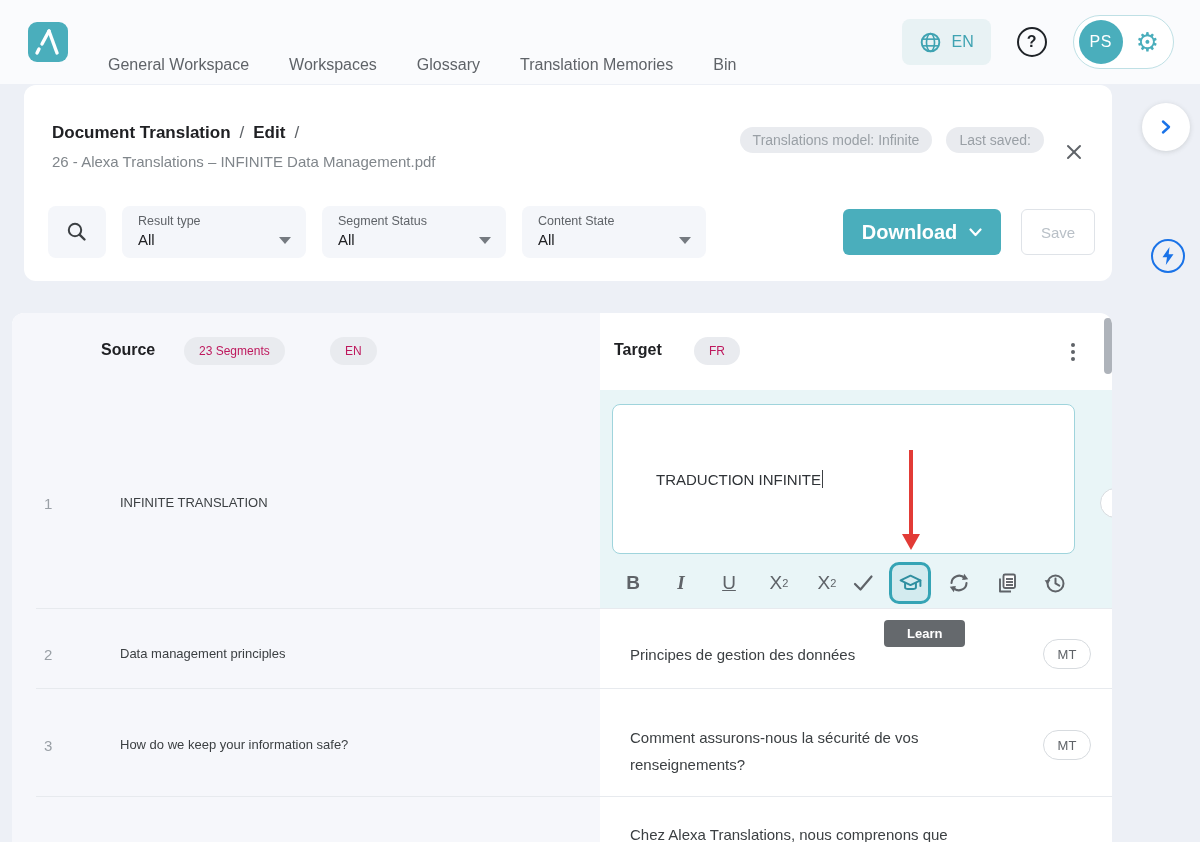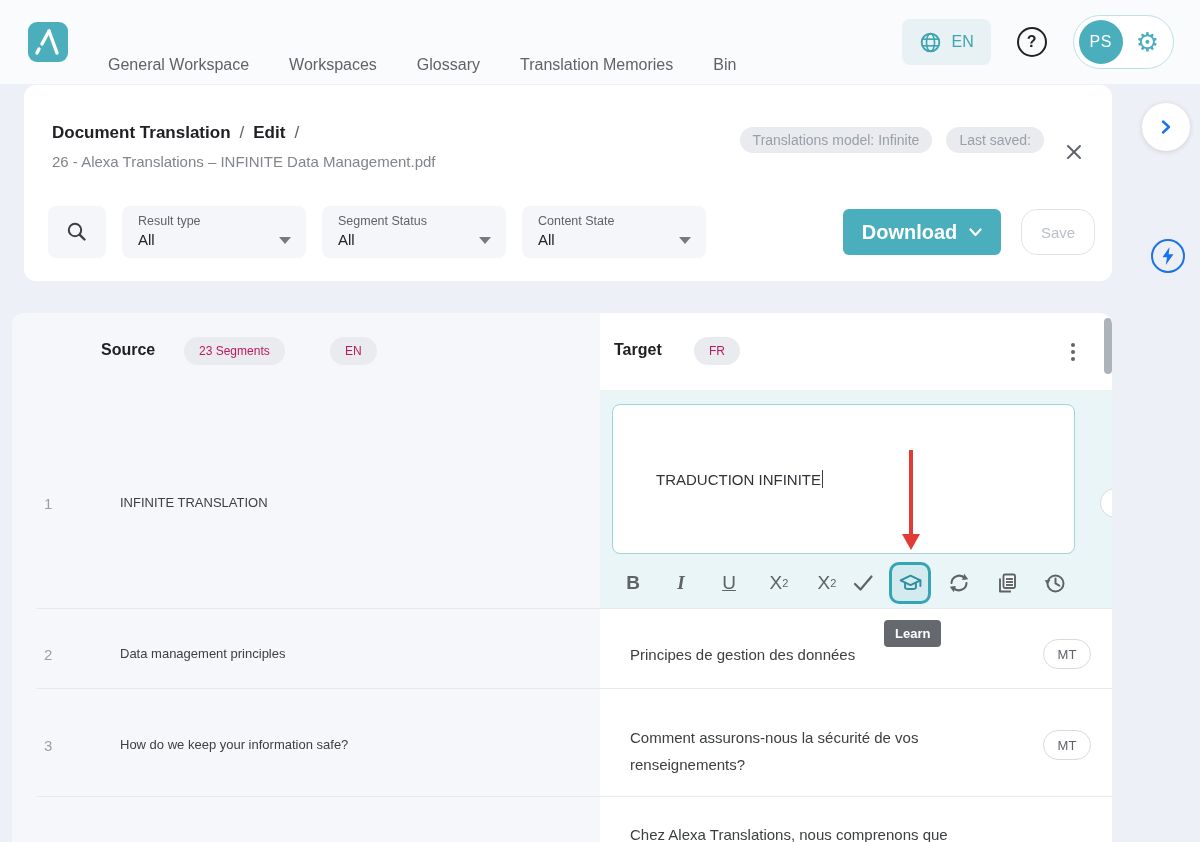--- a/index.html
+++ b/index.html
@@ -28,21 +28,21 @@
   .badges { position:absolute; top:42px; right:68px; display:flex; gap:14px; }
   .badge-pill { height:26px; line-height:26px; padding:0 13px; border-radius:13px; background:#e9ebef; color:#9aa0a6; font-size:14px; white-space:nowrap; }
   .close-x { position:absolute; right:28px; top:57px; width:20px; height:20px; cursor:pointer; }
 
   .search-box { position:absolute; left:24px; top:121px; width:58px; height:52px; border-radius:8px; background:#f4f6fa; display:flex; align-items:center; justify-content:center; cursor:pointer; }
   .select-box { position:absolute; top:121px; width:184px; height:52px; border-radius:8px; background:#f4f6fa; cursor:pointer; }
   .select-label { position:absolute; left:16px; top:8px; font-size:12.5px; color:#5f6368; }
   .select-value { position:absolute; left:16px; top:25px; font-size:15px; color:#202124; }
   .caret { position:absolute; right:15px; top:31px; width:0; height:0; border-left:6px solid transparent; border-right:6px solid transparent; border-top:7px solid #757a80; }
   .dl-btn { position:absolute; left:819px; top:124px; width:158px; height:46px; border-radius:6px; background:#4aaebc; border:none; color:#fff; font-size:20px; font-weight:bold; display:flex; align-items:center; justify-content:center; gap:12px; cursor:pointer; font-family:inherit; }
-  .save-btn { position:absolute; left:997px; top:124px; width:74px; height:46px; border-radius:16px; background:#fff; border:1px solid #dfe3e8; color:#b9c0c7; font-size:15px; cursor:default; font-family:inherit; }
+  .save-btn { position:absolute; left:997px; top:124px; width:74px; height:46px; border-radius:6px; background:#fff; border:1px solid #dfe3e8; color:#b9c0c7; font-size:15px; cursor:default; font-family:inherit; }
 
   
   .main-card { position:absolute; left:12px; top:313px; width:1100px; height:529px; background:#fff; border-radius:12px 12px 0 0; overflow:hidden; }
   .source-col { position:absolute; left:0; top:0; width:588px; height:529px; background:#f6f7fb; }
   .row1-target { position:absolute; left:588px; top:77px; width:512px; height:218px; background:#e9f5f7; }
   .col-title { position:absolute; top:28px; font-size:16px; font-weight:bold; color:#202124; }
   .hdr-badge { position:absolute; top:24px; height:28px; line-height:28px; padding:0 15px; border-radius:14px; background:#e9ebef; color:#be185d; font-size:12px; white-space:nowrap; }
   .kebab { position:absolute; left:1053px; top:28px; display:flex; flex-direction:column; gap:3px; cursor:pointer; padding:2px 6px; }
   .kebab i { width:4px; height:4px; border-radius:50%; background:#5f6368; }
   .scroll-thumb { position:absolute; left:1092px; top:5px; width:8px; height:56px; border-radius:4px; background:#aeb3ba; }
@@ -59,21 +59,21 @@
   .tb-icon { position:absolute; top:247px; width:34px; height:46px; display:flex; align-items:center; justify-content:center; color:#5f6368; cursor:pointer; }
   .tb-bold { font-size:19px; font-weight:bold; }
   .tb-italic { font-size:19px; font-style:italic; font-weight:bold; font-family:"Liberation Serif", serif; }
   .tb-underline { font-size:19px; text-decoration:underline; }
   .tb-script { font-size:19px; }
   .tb-script sup, .tb-script sub { font-size:11px; }
   .learn-btn { position:absolute; left:877px; top:249px; width:42px; height:42px; border-radius:10px; border:3px solid #35a4b5; background:#d3ebef; display:flex; align-items:center; justify-content:center; cursor:pointer; }
 
   .arrow-stem { position:absolute; left:897px; top:137px; width:4px; height:85px; background:#e23b36; }
   .arrow-head { position:absolute; left:890px; top:221px; width:0; height:0; border-left:9px solid transparent; border-right:9px solid transparent; border-top:16px solid #e23b36; }
-  .tooltip { position:absolute; left:872px; top:307px; background:#65696d; color:#fff; font-size:13px; font-weight:bold; padding:6px 11px; border-radius:4px; }
+  .tooltip { position:absolute; left:872px; top:307px; background:#65696d; color:#fff; font-size:13px; font-weight:bold; padding:6px 23px; border-radius:4px; }
 
   .partial-pill { position:absolute; left:1088px; top:175px; width:48px; height:30px; border-radius:15px; border:1px solid #d7dbdf; background:#fff; }
 
   
   .expand-btn { position:absolute; left:1142px; top:103px; width:48px; height:48px; border-radius:50%; background:#fff; box-shadow:0 1px 5px rgba(60,64,67,.18); display:flex; align-items:center; justify-content:center; cursor:pointer; }
   .bolt-btn { position:absolute; left:1151px; top:239px; width:34px; height:34px; border-radius:50%; border:2px solid #1a73e8; display:flex; align-items:center; justify-content:center; cursor:pointer; }
 </style>
 </head>
 <body>
 

